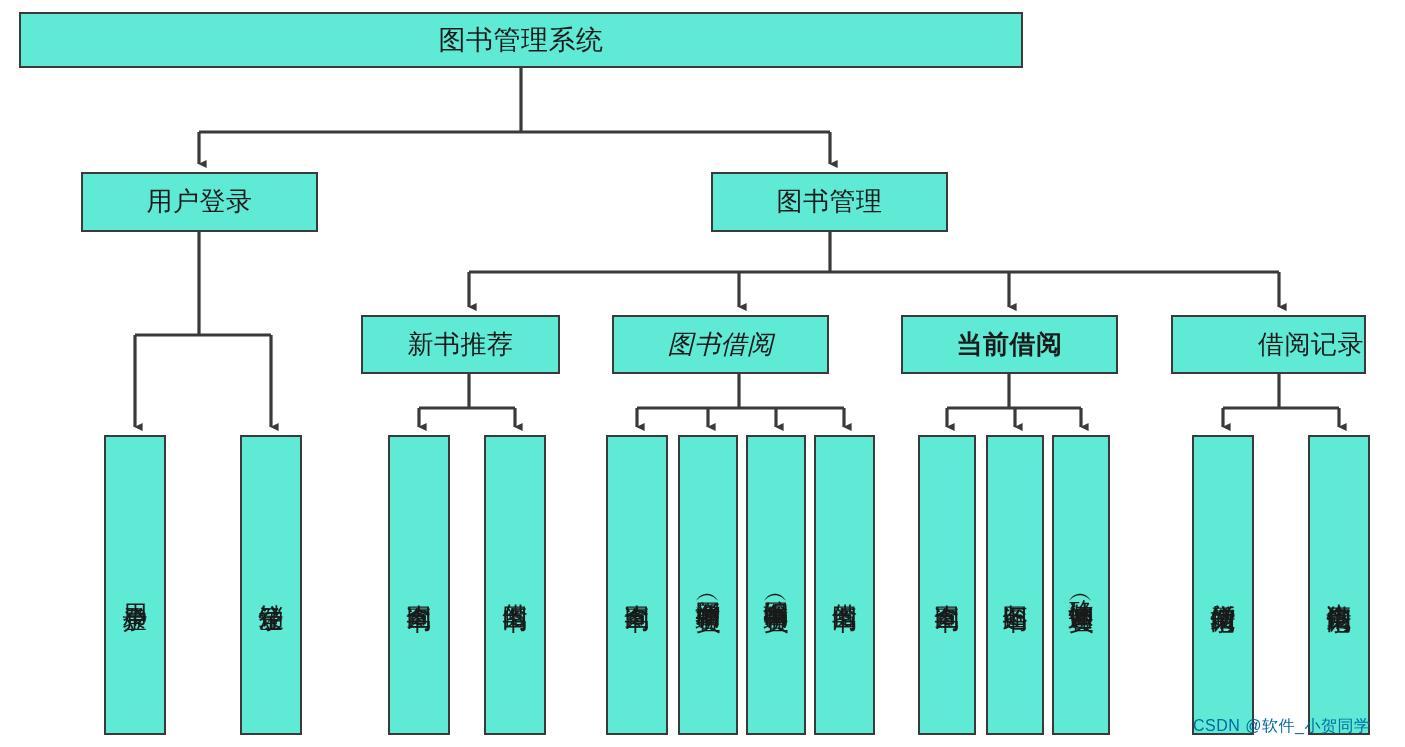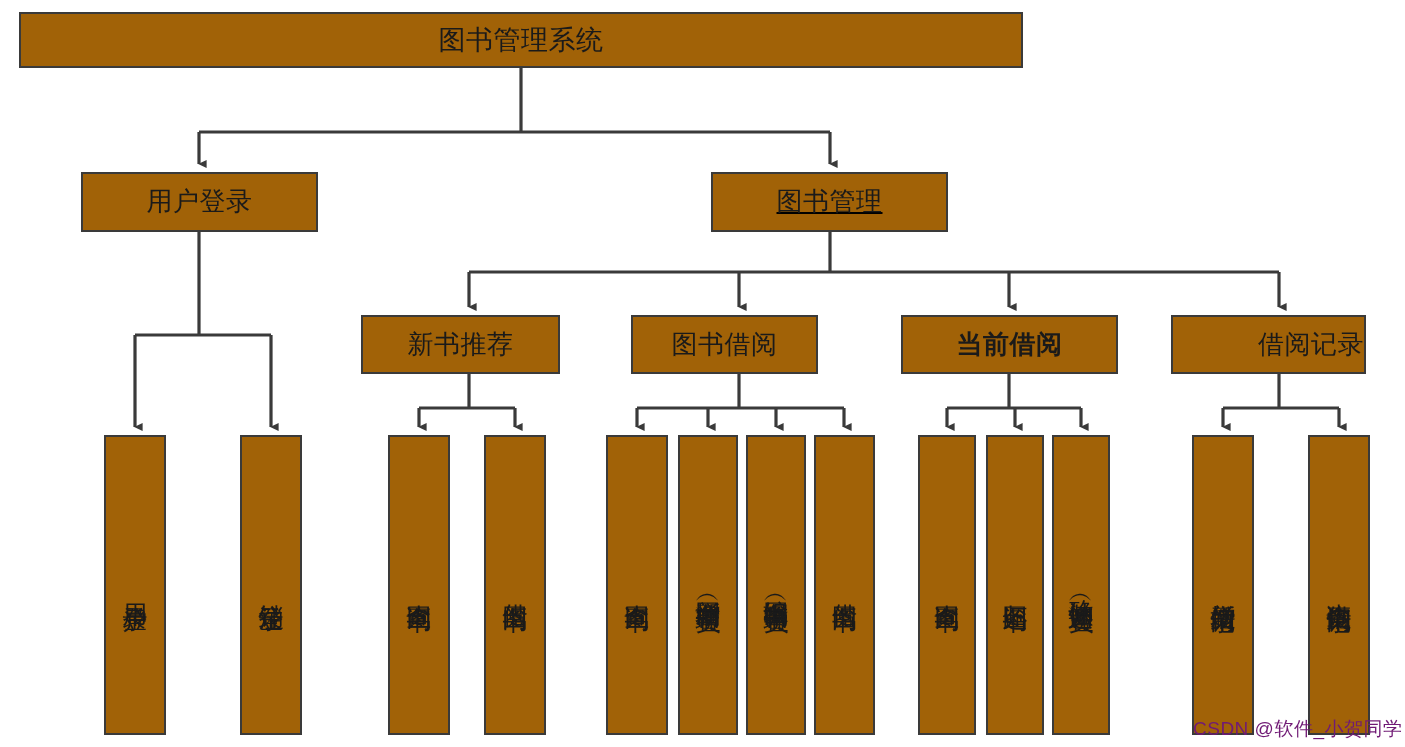--- a/index.html
+++ b/index.html
@@ -23,21 +23,21 @@
     position: absolute;
     left: 0;
     top: 0;
     width: 1405px;
     height: 747px;
     pointer-events: none;
   }
   .node {
     position: absolute;
     box-sizing: border-box;
-    background: #a16207;
+    background: #5eead4;
     border: 2.5px solid #3a3a3a;
     display: flex;
     align-items: center;
     justify-content: center;
     overflow: hidden;
   }
   .node-label {
     color: #1a1a1a;
     text-align: center;
     line-height: 1.12;
@@ -58,22 +58,22 @@
   .node.vertical .node-label {
     writing-mode: vertical-rl;
     text-orientation: upright;
     font-size: 25px;
     line-height: 1.0;
     letter-spacing: 1.5px;
     max-height: 100%;
   }
   .watermark {
     position: absolute;
-    color: #701a75;
-    font-size: 19px;
+    color: #0369a1;
+    font-size: 16px;
     letter-spacing: 0.5px;
     white-space: nowrap;
     user-select: none;
   }
 </style>
 </head>
 <body>
 
 <div id="diagram-root">
 
@@ -129,28 +129,28 @@
     </g>
   </svg>
 
   <div class="node root horizontal" style="left:19px; top:12px; width:1004px; height:56px;">
     <span class="node-label">图书管理系统</span>
   </div>
 
   <div class="node horizontal" style="left:81px; top:172px; width:237px; height:60px;">
     <span class="node-label">用户登录</span>
   </div>
-  <div class="node horizontal" style="left:711px; top:172px; width:237px; height:60px;text-decoration:underline;">
+  <div class="node horizontal" style="left:711px; top:172px; width:237px; height:60px;">
     <span class="node-label">图书管理</span>
   </div>
 
   <div class="node horizontal" style="left:361px; top:315px; width:199px; height:59px;">
     <span class="node-label">新书推荐</span>
   </div>
-  <div class="node horizontal" style="left:631px; top:315px; width:187px; height:59px;">
+  <div class="node horizontal" style="left:612px; top:315px; width:217px; height:59px;font-style:italic;">
     <span class="node-label">图书借阅</span>
   </div>
   <div class="node horizontal" style="left:901px; top:315px; width:217px; height:59px;font-weight:bold;">
     <span class="node-label">当前借阅</span>
   </div>
   <div class="node horizontal" style="left:1171px; top:315px; width:195px; height:59px;justify-content:flex-end;">
     <span class="node-label">借阅记录</span>
   </div>
 
   <div class="node vertical" style="left:104px; top:435px; width:62px; height:300px;">

